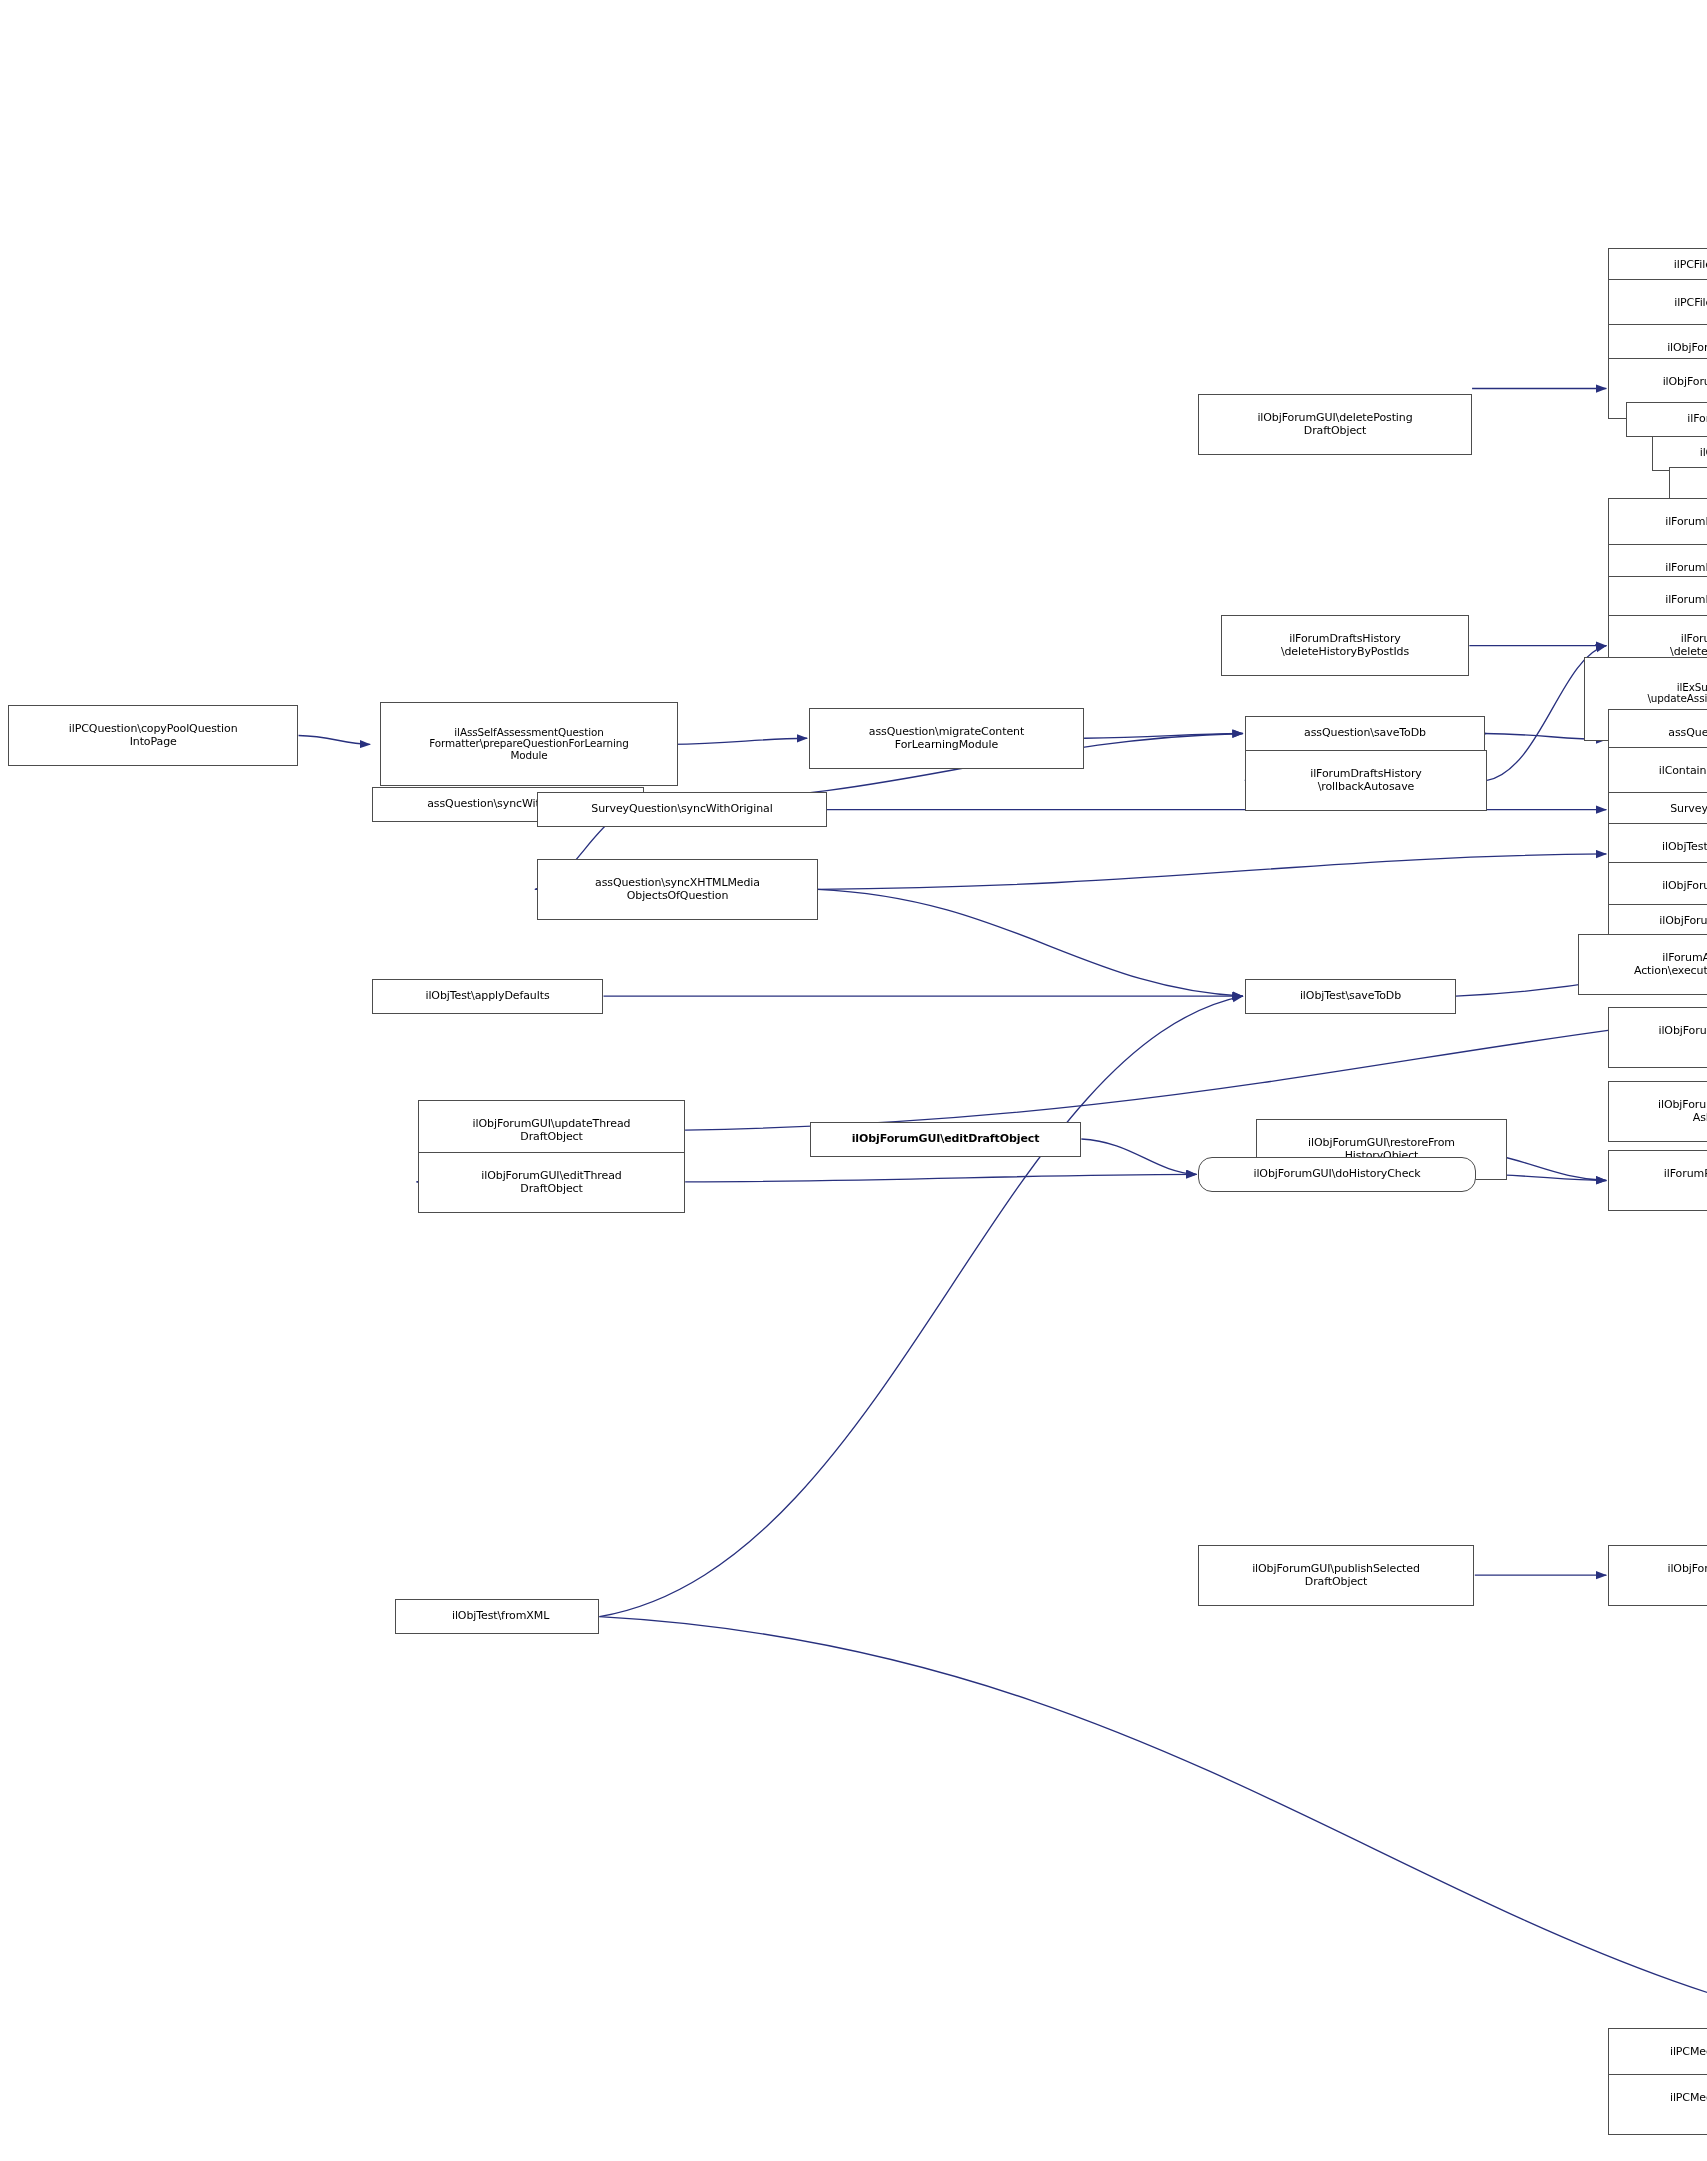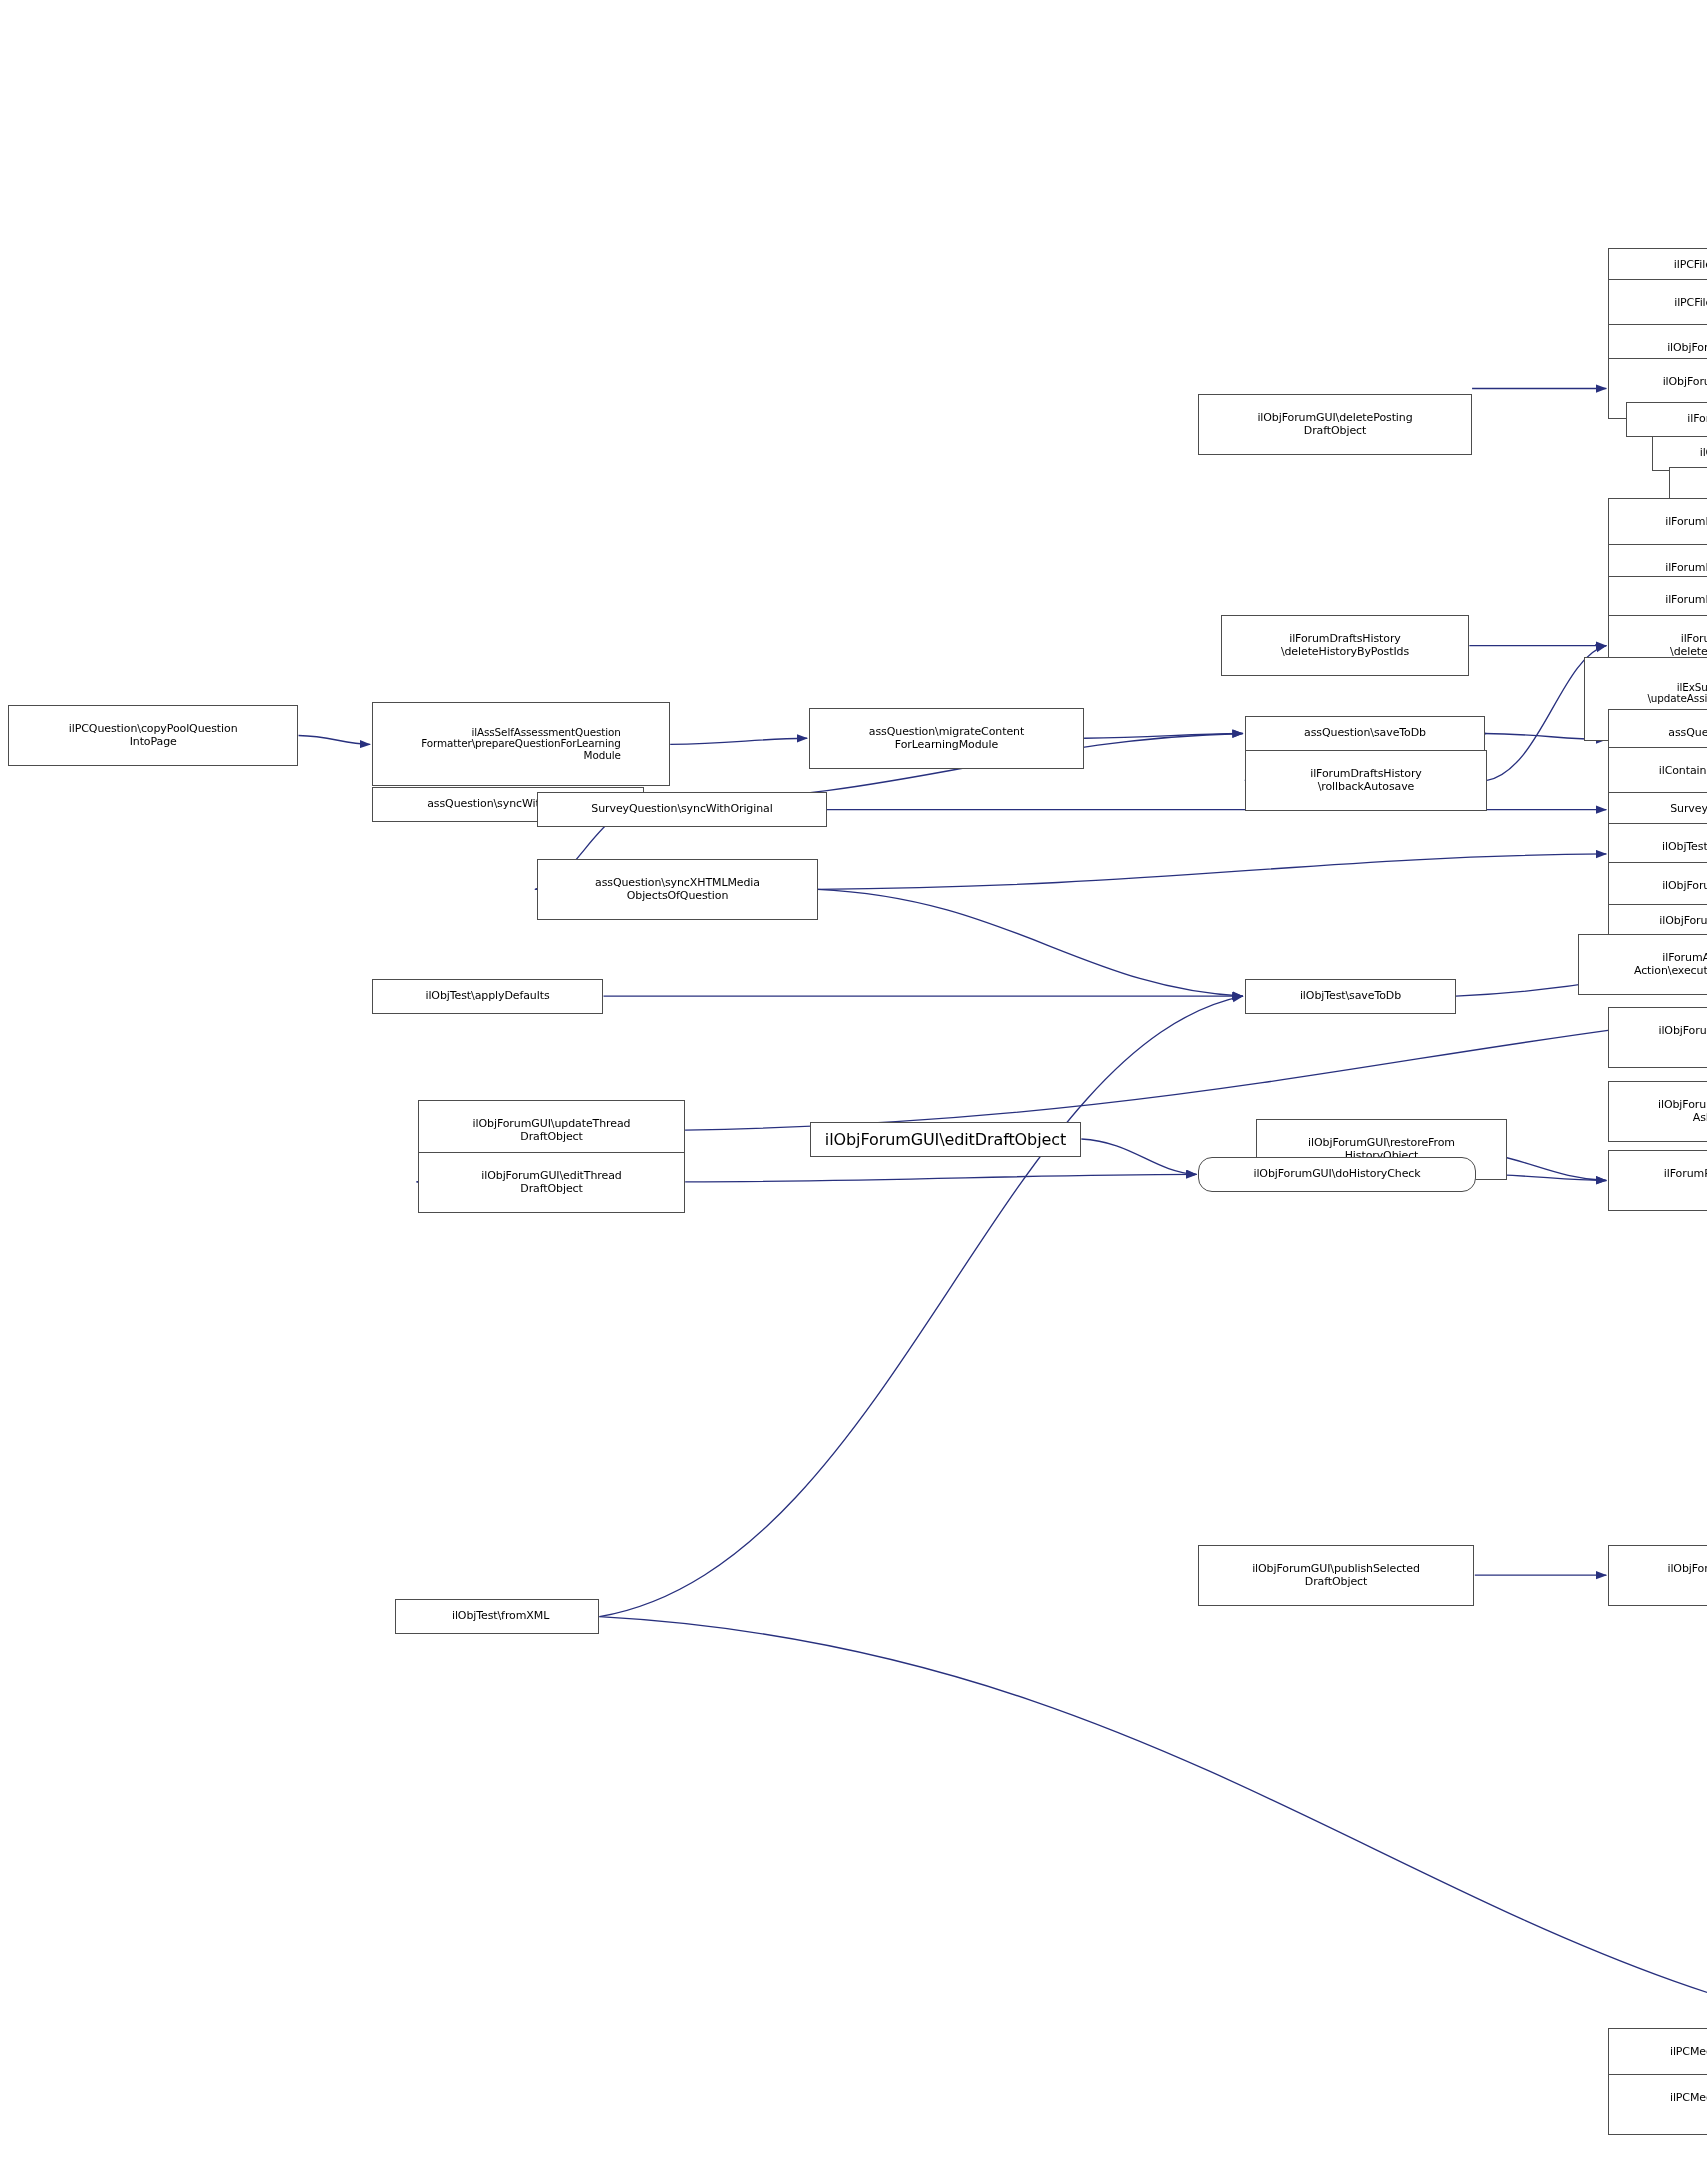--- a/index.html
+++ b/index.html
@@ -189,21 +189,21 @@
 ByUserId</div>
       <div class="node" style="left: 1221px; top: 615px; width: 248px; height: 61px; font-size: 11px;">ilForumDraftsHistory
 \deleteHistoryByPostIds</div>
       <div class="node" style="left: 1608px; top: 615px; width: 257px; height: 61px; font-size: 11px;">ilForumDraftsHistory
 \deleteHistoryByDraftIds</div>
       <div class="node" style="left: 1584px; top: 657px; width: 301px; height: 84px; font-size: 10.4px;">ilExSubmissionTextGUI
 \updateAssignmentTextAndReturn
 Object</div>
       <div class="node" style="left: 8.2px; top: 705px; width: 290px; height: 61px; font-size: 11px;">ilPCQuestion\copyPoolQuestion
 IntoPage</div>
-      <div class="node" style="left: 372px; top: 702px; width: 298px; height: 84px; font-size: 10.4px; text-align: right;">ilAssSelfAssessmentQuestion
+      <div class="node" style="left: 380px; top: 702px; width: 298px; height: 84px; font-size: 10.4px;">ilAssSelfAssessmentQuestion
 Formatter\prepareQuestionForLearning
 Module</div>
       <div class="node" style="left: 809px; top: 708px; width: 275px; height: 61px; font-size: 11px;">assQuestion\migrateContent
 ForLearningModule</div>
       <div class="node" style="left: 1245px; top: 716px; width: 240px; height: 35px; font-size: 11px;">assQuestion\saveToDb</div>
       <div class="node" style="left: 1608px; top: 709px; width: 266px; height: 61px; font-size: 11px;">assQuestion\cleanupMedia
 ObjectUsage</div>
       <div class="node" style="left: 1245px; top: 750px; width: 242px; height: 61px; font-size: 11px;">ilForumDraftsHistory
 \rollbackAutosave</div>
       <div class="node" style="left: 1608px; top: 747px; width: 278px; height: 61px; font-size: 11px;">ilContainerGUI\savePageContent
@@ -221,21 +221,21 @@
       <div class="node" style="left: 1578px; top: 934px; width: 320px; height: 61px; font-size: 11px;">ilForumAutoSaveAsyncDraft
 Action\executeAndGetResponseObject</div>
       <div class="node" style="left: 372px; top: 979px; width: 231px; height: 35px; font-size: 11px;">ilObjTest\applyDefaults</div>
       <div class="node" style="left: 1245px; top: 979px; width: 211px; height: 35px; font-size: 11px;">ilObjTest\saveToDb</div>
       <div class="node" style="left: 1608px; top: 1007px; width: 245px; height: 61px; font-size: 11px;">ilObjForumGUI\cancelDraft
 Object</div>
       <div class="node" style="left: 1608px; top: 1081px; width: 245px; height: 61px; font-size: 11px;">ilObjForumGUI\saveThread
 AsDraftObject</div>
       <div class="node" style="left: 418px; top: 1100px; width: 267px; height: 61px; font-size: 11px;">ilObjForumGUI\updateThread
 DraftObject</div>
-      <div class="node" style="left: 810px; top: 1122px; width: 271px; height: 35px; font-size: 16px;">ilObjForumGUI\editDraftObject</div>
+      <div class="node" style="left: 810px; top: 1122px; width: 271px; height: 35px; font-size: 11px; font-weight: bold;">ilObjForumGUI\editDraftObject</div>
       <div class="node" style="left: 1256px; top: 1119px; width: 251px; height: 61px; font-size: 11px;">ilObjForumGUI\restoreFrom
 HistoryObject</div>
       <div class="node" style="left: 418px; top: 1152px; width: 267px; height: 61px; font-size: 11px;">ilObjForumGUI\editThread
 DraftObject</div>
       <div class="node" style="left: 1198px; top: 1157px; width: 278px; height: 35px; font-size: 11px; border-radius: 14px;">ilObjForumGUI\doHistoryCheck</div>
       <div class="node" style="left: 1608px; top: 1150px; width: 267px; height: 61px; font-size: 11px;">ilForumPostDraft\createDraft
 Backup</div>
       <div class="node" style="left: 1198px; top: 1545px; width: 276px; height: 61px; font-size: 11px;">ilObjForumGUI\publishSelected
 DraftObject</div>
       <div class="node" style="left: 1608px; top: 1545px; width: 267px; height: 61px; font-size: 11px;">ilObjForumGUI\publishDraft

